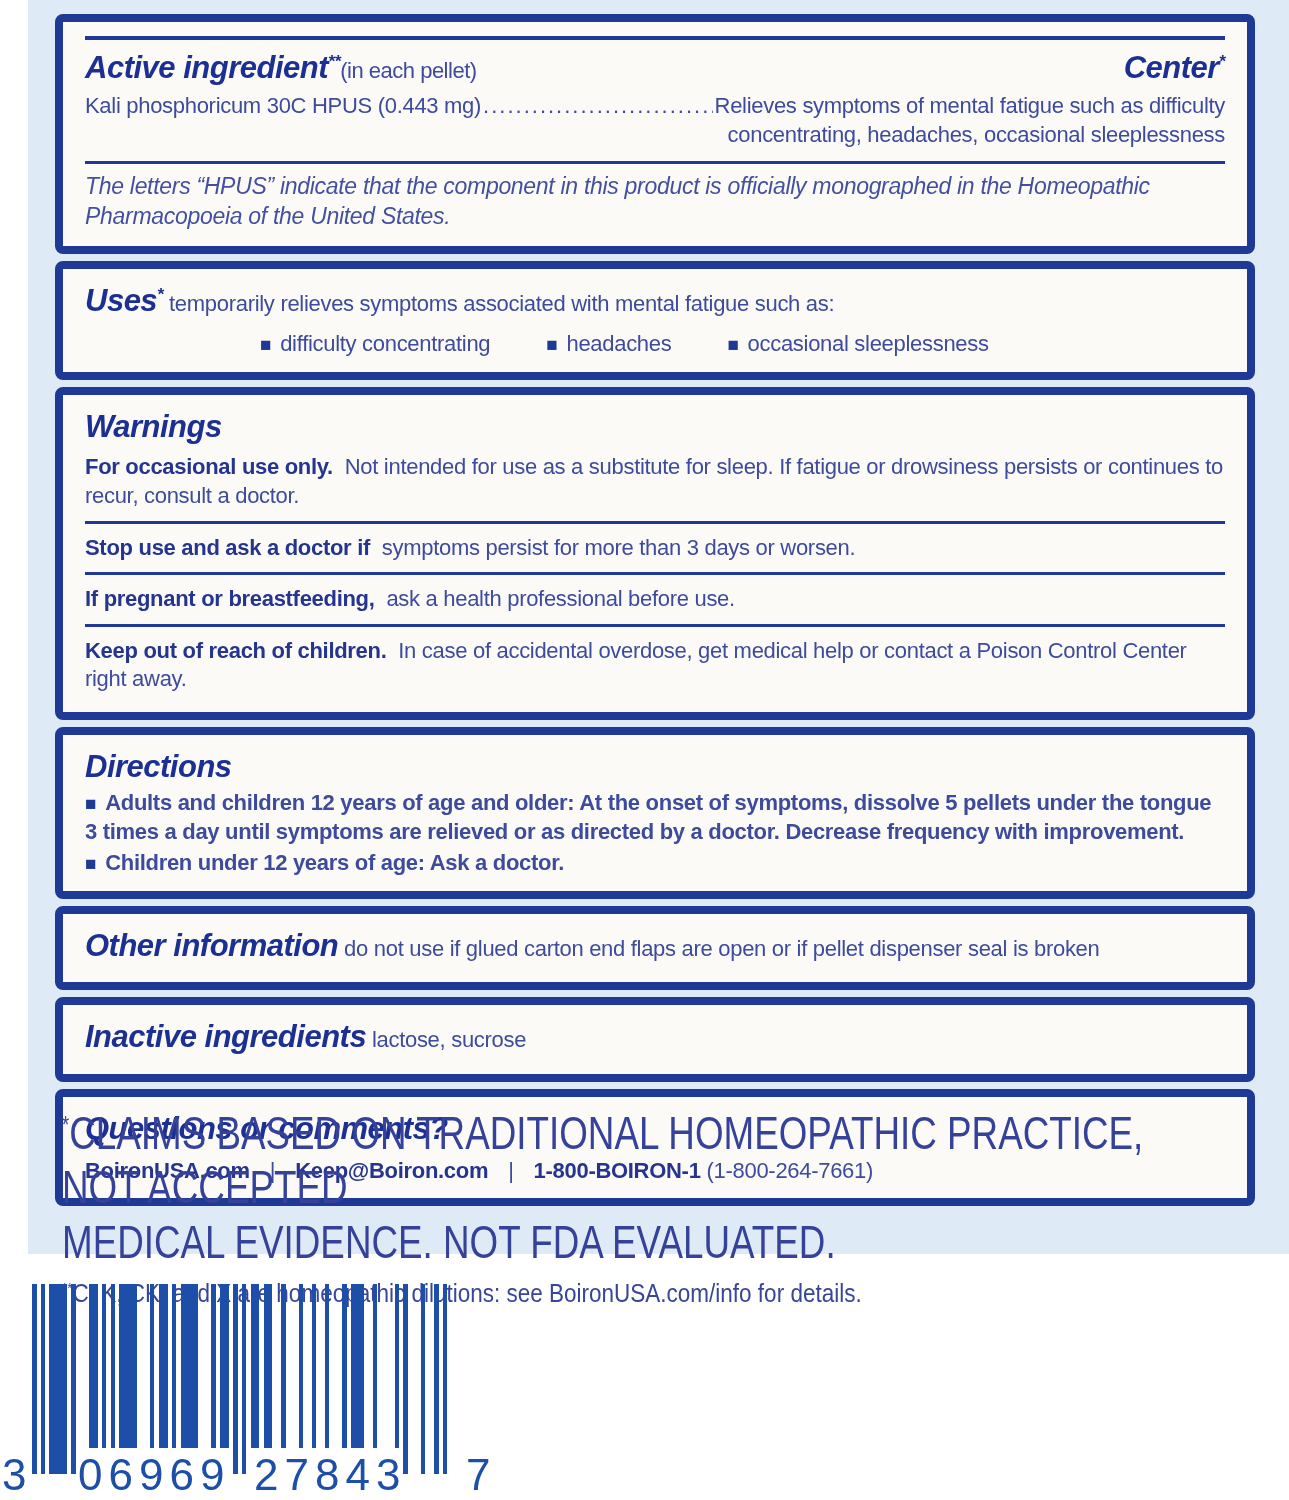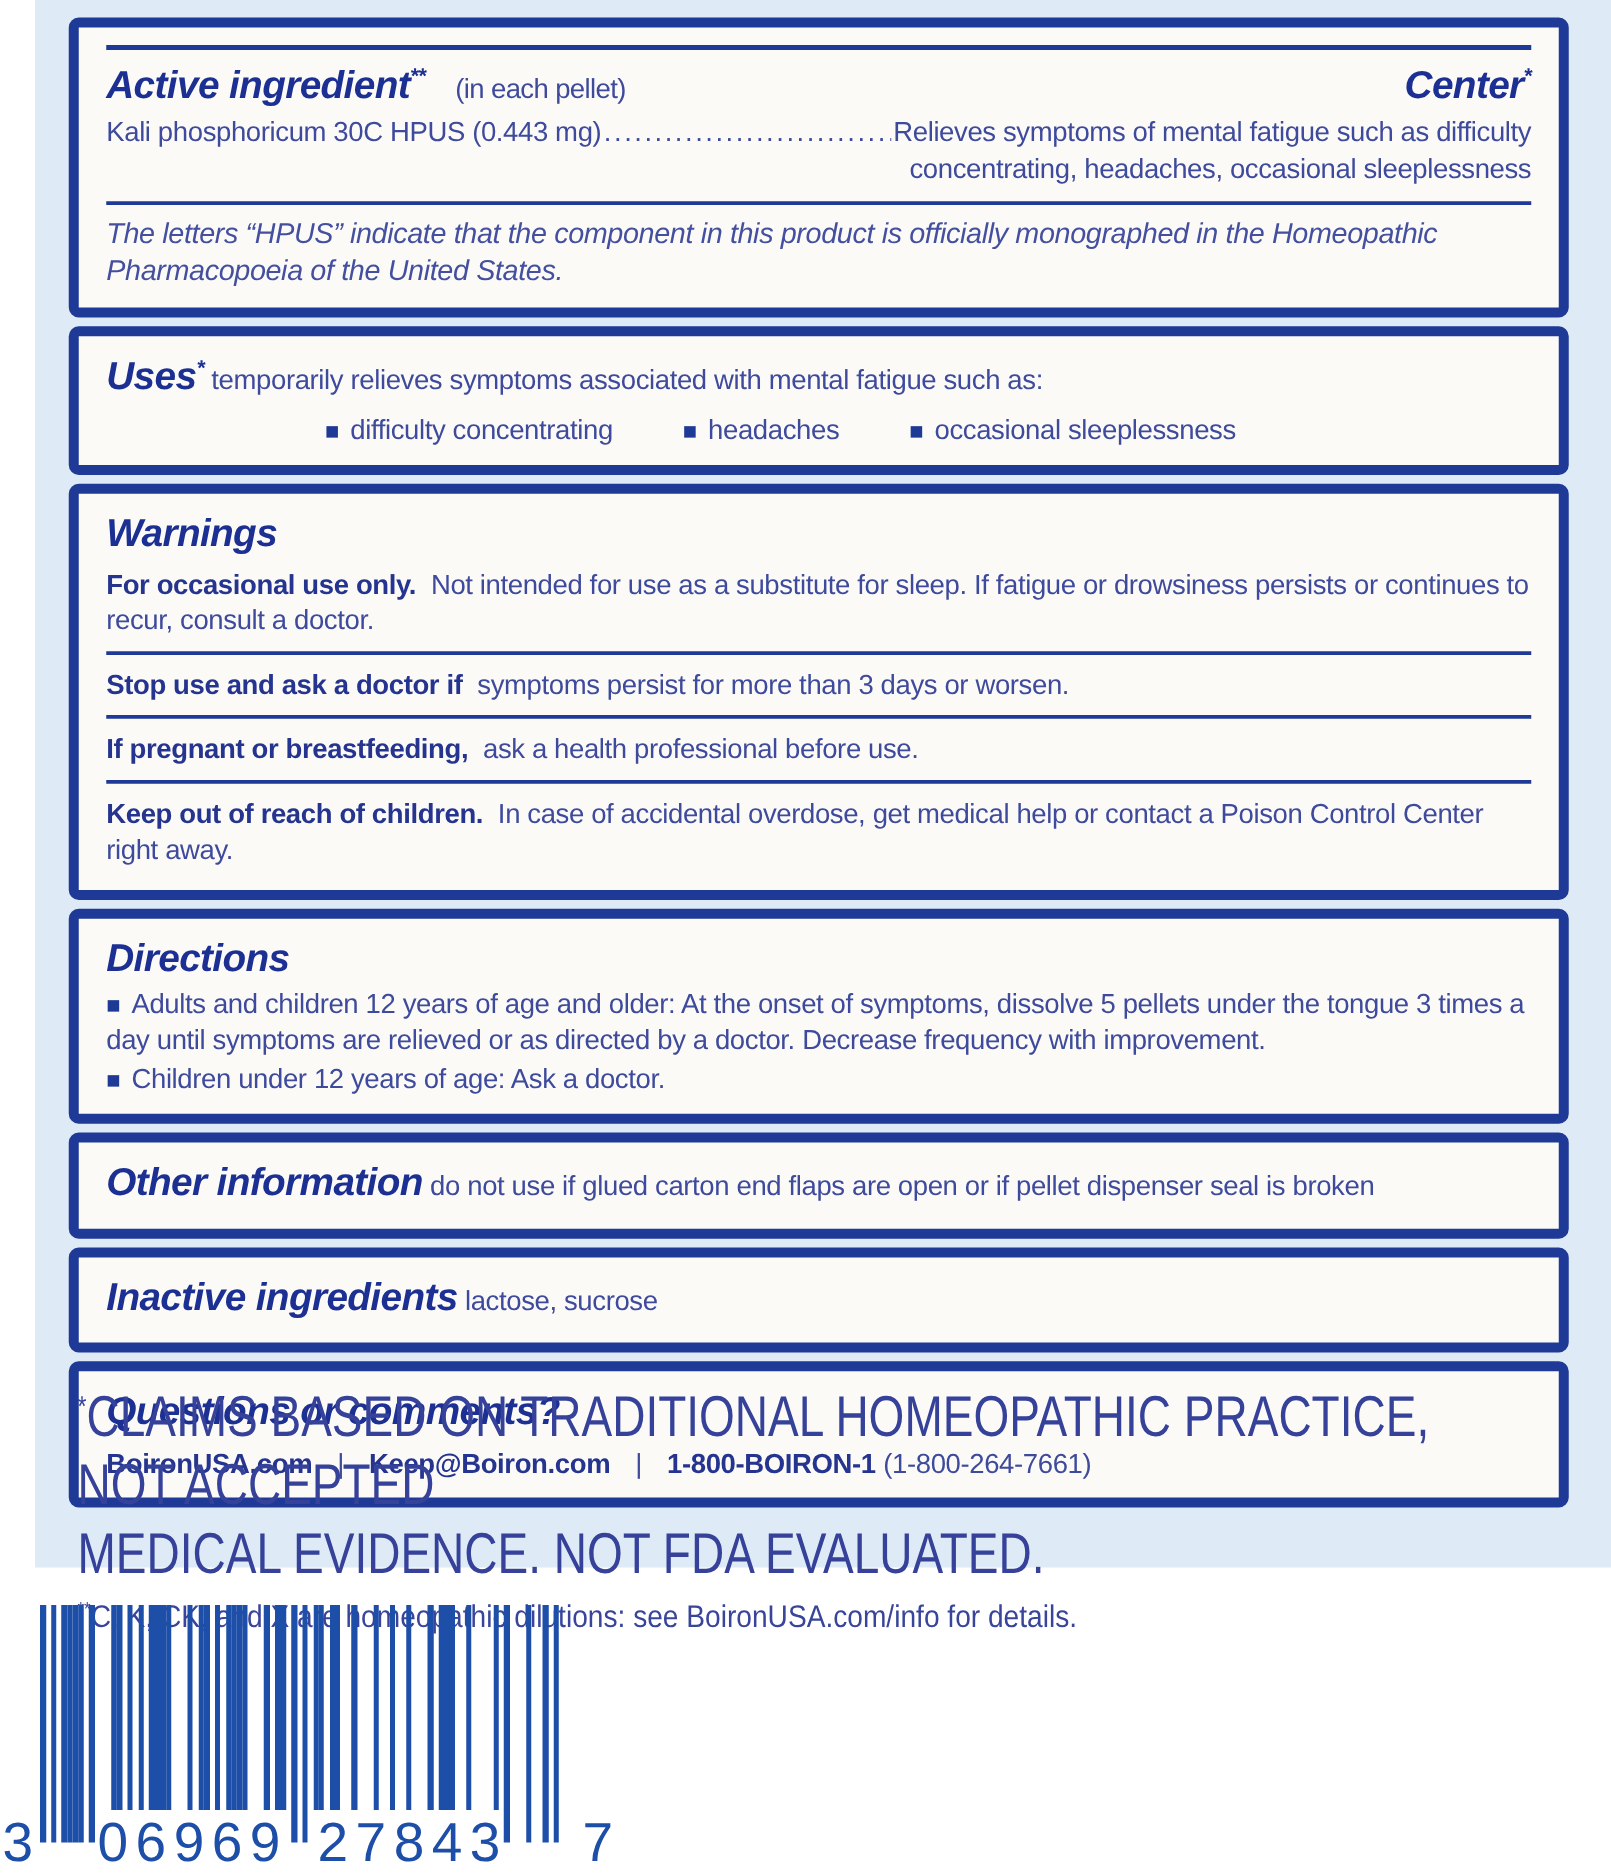--- a/index.html
+++ b/index.html
@@ -12,35 +12,35 @@
   .box{
     background:#fbfaf7;border:8px solid #1e3a96;border-radius:8px;
     padding:8px 22px 12px 22px;color:#3e4a9c;font-size:22px;letter-spacing:-0.3px;line-height:1.3;
     box-sizing:border-box;
   }
   .title{font-size:50px;font-weight:bold;font-style:italic;color:#1c2f92;letter-spacing:-1px;line-height:1.1;padding-top:6px;}
   .rule{border:none;border-top:3px solid #1e3a96;margin:6px 0 8px 0;}
   .rule-thick{border-top:4px solid #1e3a96;}
   .h2{font-size:31px;font-weight:bold;font-style:italic;color:#1c2f92;letter-spacing:-0.5px;}
   .star{font-weight:bold;font-style:italic;color:#1c2f92;font-size:0.55em;vertical-align:super;line-height:0;}
-  .qualifier{font-size:22px;color:#3e4a9c;font-weight:normal;font-style:normal;margin-left:24px;}
+  .qualifier{font-size:22px;color:#3e4a9c;font-weight:normal;font-style:normal;margin-left:0;}
   .ai-row{display:flex;justify-content:space-between;align-items:baseline;}
   .ing-row{display:flex;align-items:flex-start;margin-top:4px;}
   .ing-name{white-space:nowrap;}
   .dots{flex:1;overflow:hidden;white-space:nowrap;letter-spacing:2px;margin:0 2px;}
   .right-line{text-align:right;white-space:nowrap;}
   .hpus{font-style:italic;font-size:23px;color:#44509f;margin:4px 0 2px 0;}
   .inline-head p, .inline-row{margin:0;}
   .uses-items{display:flex;gap:56px;margin:8px 0 2px 175px;}
   .bullet-item{white-space:nowrap;}
   .sq{color:#1e3a96;font-size:19px;margin-right:9px;font-style:normal;}
   .bold-run{font-weight:bold;color:#25348f;margin-right:6px;}
   .w-entry{margin:6px 0;}
   .w-rule{border:none;border-top:3px solid #1e3a96;margin:10px 0;}
-  .dir-item{margin:2px 0;}
+  .dir-item{margin:2px 0;font-weight:bold;}
   .contact-row{display:flex;align-items:baseline;gap:20px;margin-top:8px;}
   .contact-bold{font-weight:bold;color:#25348f;}
   .pipe{color:#3e4a9c;font-weight:normal;}
   .phone-plain{margin-left:6px;}
   .footnotes{position:absolute;left:62px;top:1106px;width:1460px;color:#39459a;}
   .claims{font-size:46px;line-height:1.18;letter-spacing:0;transform:scaleX(0.8);transform-origin:0 0;width:1460px;color:#36429a;}
   .claims sup{font-size:0.5em;vertical-align:super;}
   .dilutions{font-size:25px;margin-top:10px;transform:scaleX(0.9);transform-origin:0 0;width:1300px;color:#39459a;}
   .dilutions sup{font-size:0.6em;vertical-align:super;}
   .barcode{position:absolute;left:0;top:1284px;width:520px;height:214px;}

